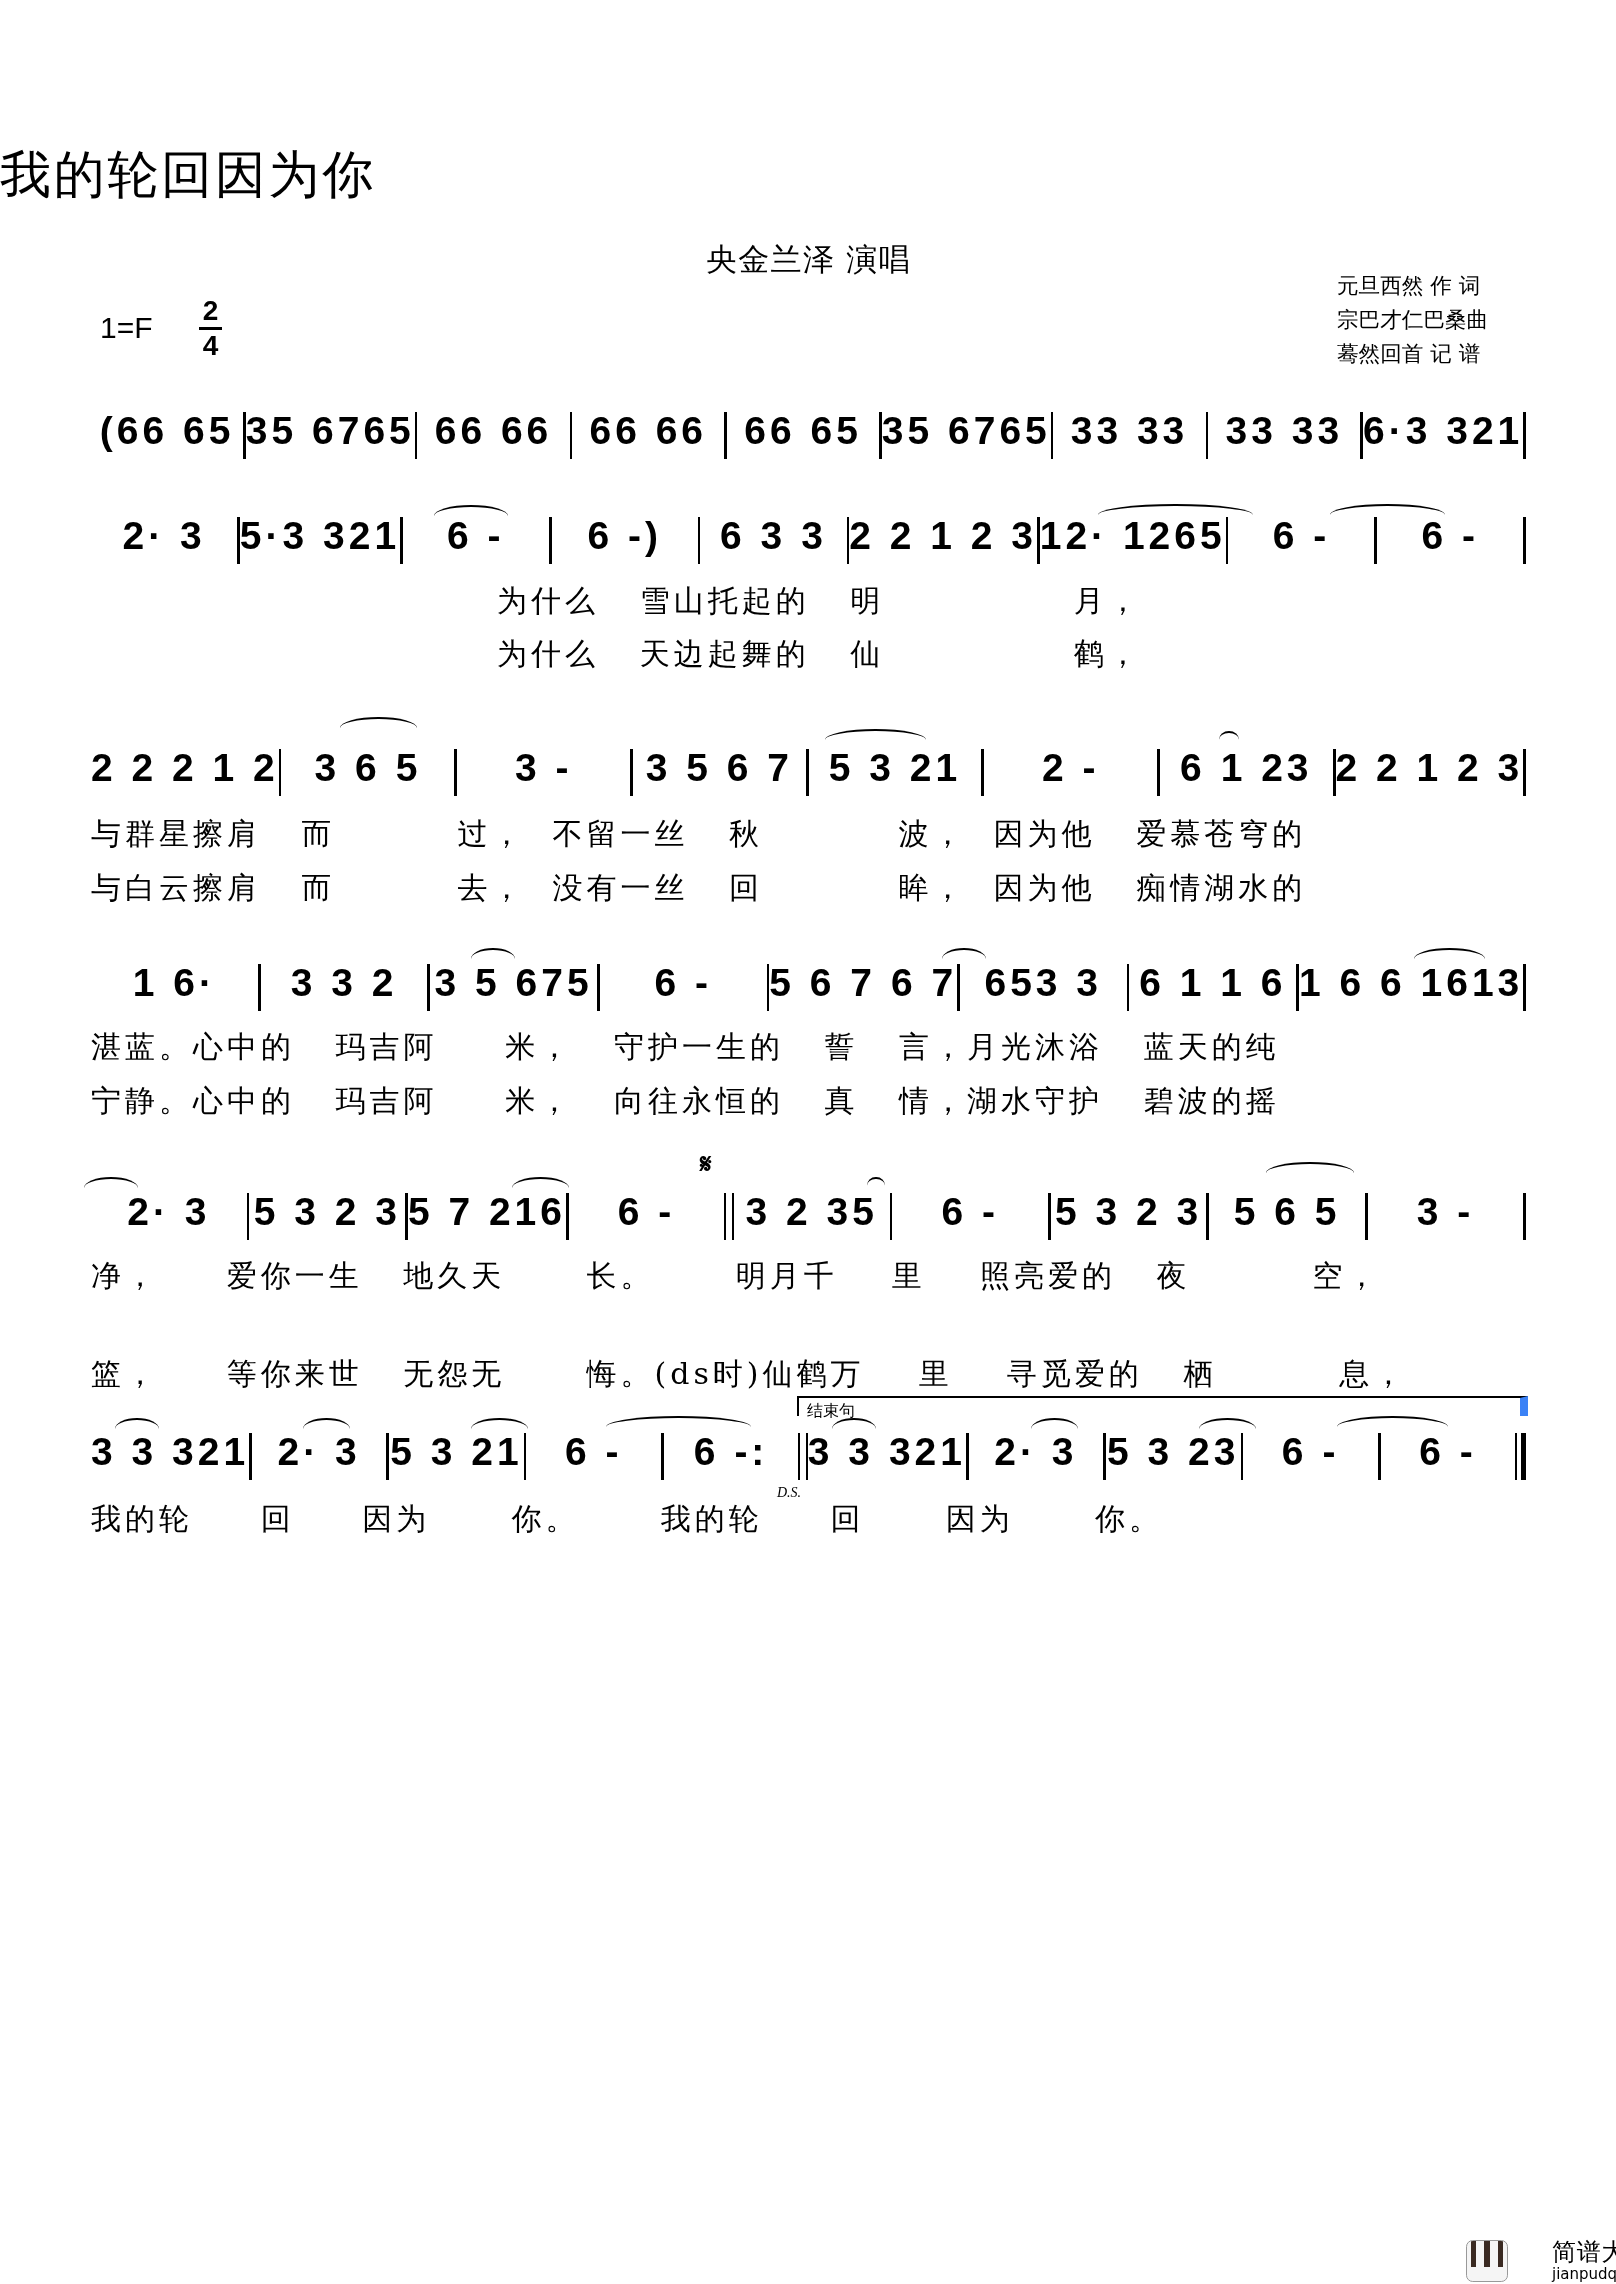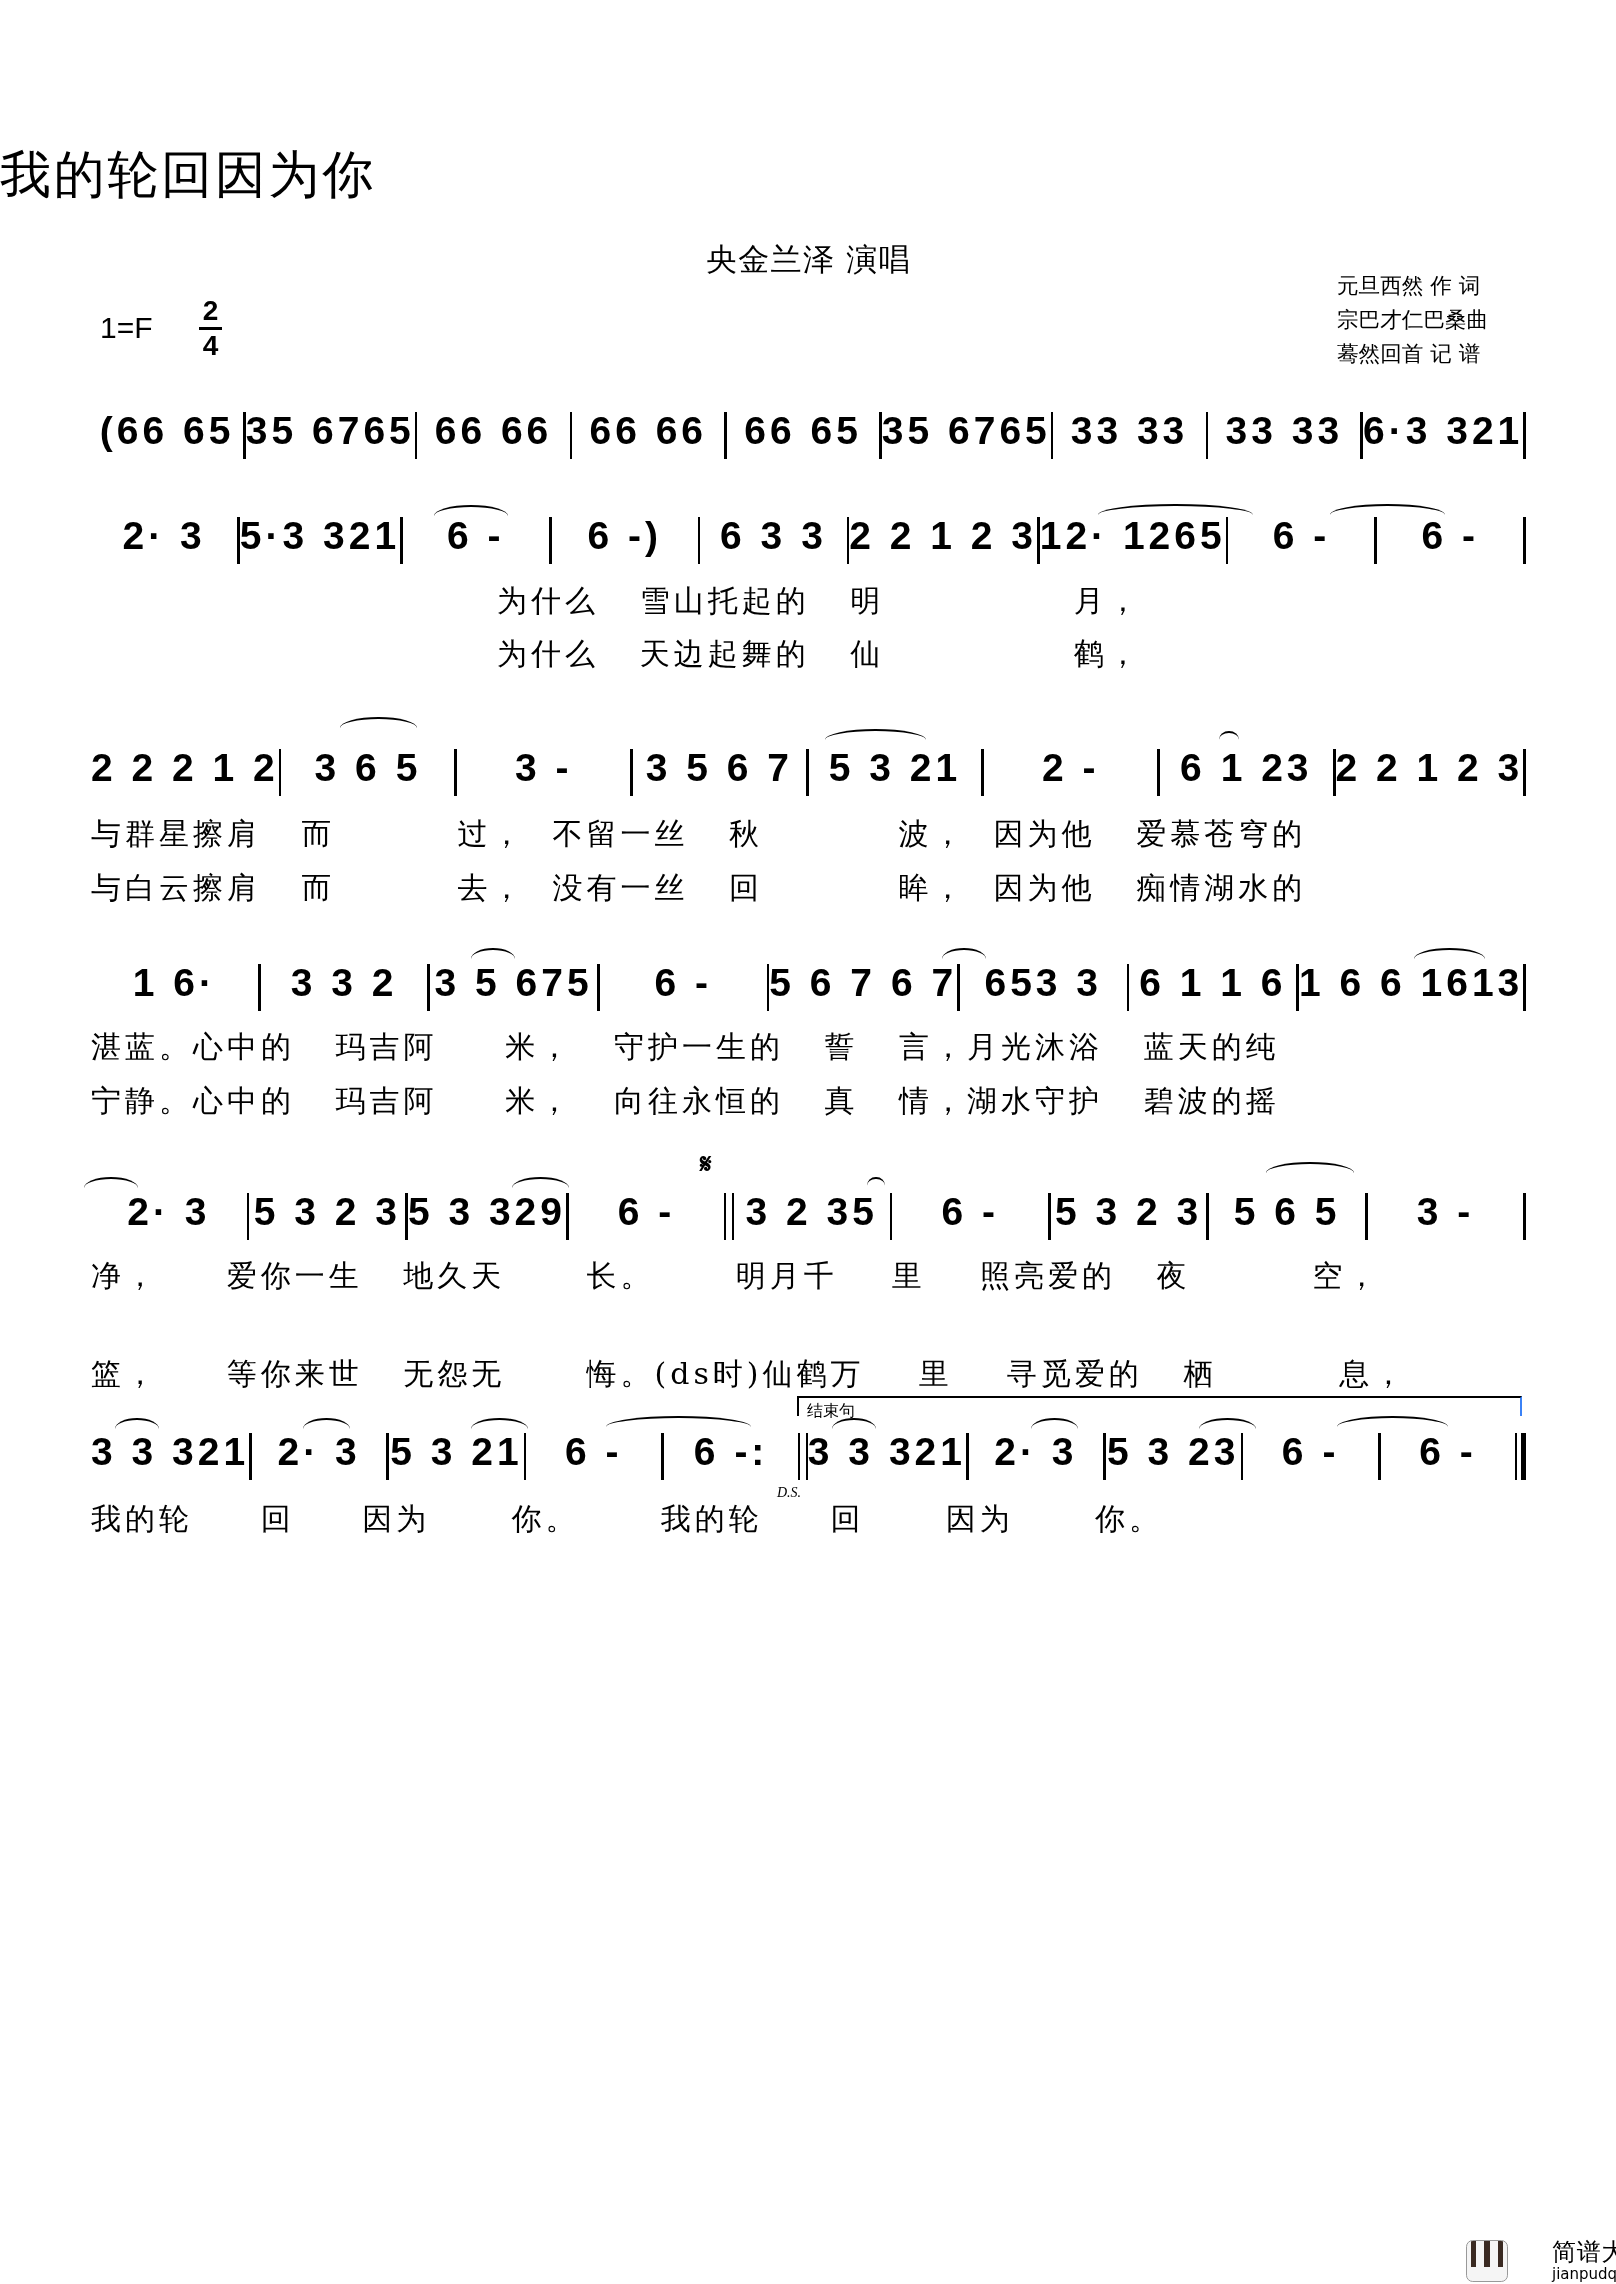--- a/index.html
+++ b/index.html
@@ -14,21 +14,21 @@
   .line{position:absolute;left:91px;width:1435px;display:flex;align-items:flex-end;height:58px;}
   .measure{display:flex;align-items:flex-end;justify-content:center;flex:1;position:relative;height:58px;}
   .barline{width:2.7px;height:47px;background:#000;margin-bottom:2.7px;flex:none;}
   .barline.double{width:9.4px;background:none;border-left:2.7px solid #000;border-right:2.7px solid #000;box-sizing:border-box;}
   .barline.final{width:10.8px;background:none;border-left:2.7px solid #000;border-right:5.4px solid #000;box-sizing:border-box;}
   .notes{font-family:"Liberation Sans",sans-serif;font-weight:bold;font-size:39px;letter-spacing:4px;white-space:pre;line-height:47px;padding-bottom:8px;border-bottom:0;position:relative;}
   .lyrics{position:absolute;left:91px;width:1435px;font-family:"DejaVu Serif",serif;font-size:30px;white-space:pre;letter-spacing:4px;}
   .slur{position:absolute;border-top:2.7px solid #000;border-radius:50% 50% 0 0;height:20px;}
   .segno{position:absolute;font-family:"DejaVu Serif",serif;font-size:27px;font-weight:bold;}
   .ds{position:absolute;font-family:"Liberation Serif",serif;font-style:italic;font-size:14px;}
-  .ending{position:absolute;border-top:2px solid #000;border-left:2px solid #000;border-right:2px solid #3b82f6;height:17.5px;}
+  .ending{position:absolute;border-top:2px solid #000;border-left:2px solid #000;border-right:8px solid #3b82f6;height:17.5px;}
   .ending span{position:absolute;left:8px;top:2.7px;font-family:"DejaVu Serif",serif;font-size:16px;}
   .logo{position:absolute;left:1466px;top:2240px;display:flex;align-items:center;gap:40px;}
   .logo .keys{width:40px;height:40px;border:1.3px solid #999;border-radius:6.7px;display:flex;justify-content:space-around;overflow:hidden;background:#f5f5f5;}
   .logo .keys i{display:block;width:5.4px;height:25.6px;background:#3a2a22;}
   .logo .txt{margin-left:4px;font-family:"DejaVu Sans",sans-serif;}
   .logo .cn{font-size:24px;line-height:25.6px;letter-spacing:0.7px;}
   .logo .en{font-size:15px;line-height:16px;}
 </style>
 </head>
 <body>
@@ -215,21 +215,21 @@
 <div class="line" style="top:1185px;">
   <div class="measure">
       <span class="notes">2· 3</span>
     </div>
   <div class="barline"></div>
   <div class="measure">
       <span class="notes">5 3 2 3</span>
     </div>
   <div class="barline"></div>
   <div class="measure">
-      <span class="notes">5 3 329</span>
+      <span class="notes">5 7 216</span>
     </div>
   <div class="barline"></div>
   <div class="measure">
       <span class="notes">6 -</span>
     </div>
   <div class="barline double"></div>
   <div class="measure">
       <span class="notes">3 2 35</span>
     </div>
   <div class="barline"></div>

